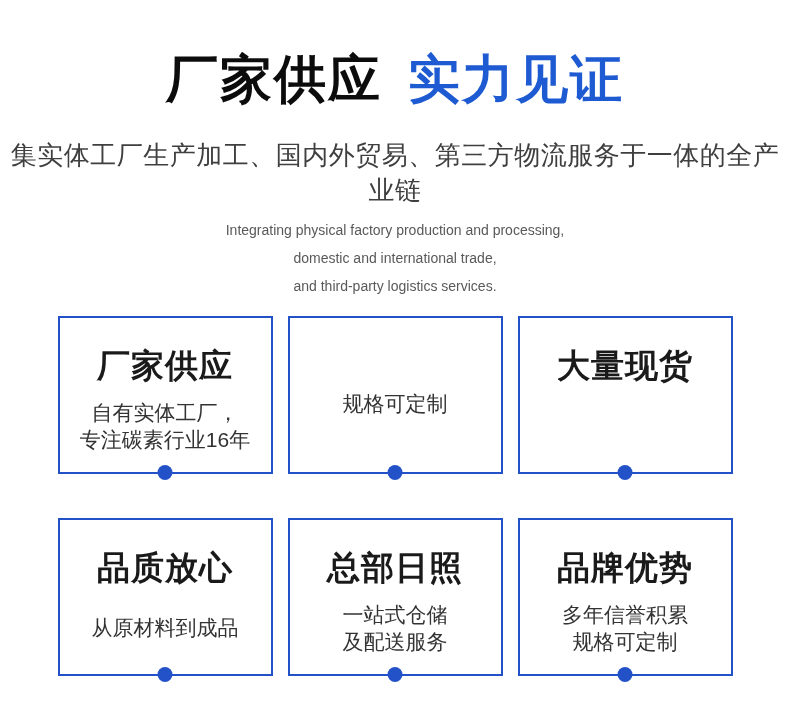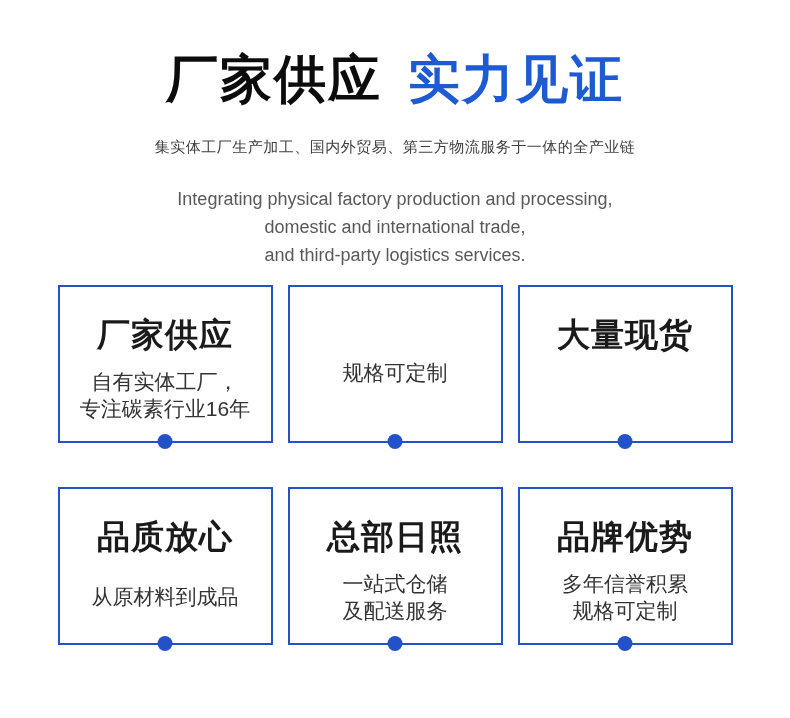--- a/index.html
+++ b/index.html
@@ -23,27 +23,27 @@
     line-height:1.12;
     font-weight:bold;
     letter-spacing:2px;
     white-space:nowrap;
   }
   .title-black{ color:#0c0c0c; }
   .title-blue{ color:var(--accent); margin-left:26px; }
   .subtitle-cn{
     margin-top:30px;
     font-family:"Liberation Serif","DejaVu Serif",serif;
-    font-size:15px;
+    font-size:26px;
     color:#3f3f3f;
     letter-spacing:0.5px;
   }
   .intro-en{
-    margin-top:28px;
-    font-size:18px;
+    margin-top:8px;
+    font-size:14px;
     line-height:28px;
     color:#595959;
   }
   .cards{
     width:675px;
     margin:16px auto 0;
     display:grid;
     grid-template-columns:repeat(3,215px);
     column-gap:15px;
     row-gap:44px;

